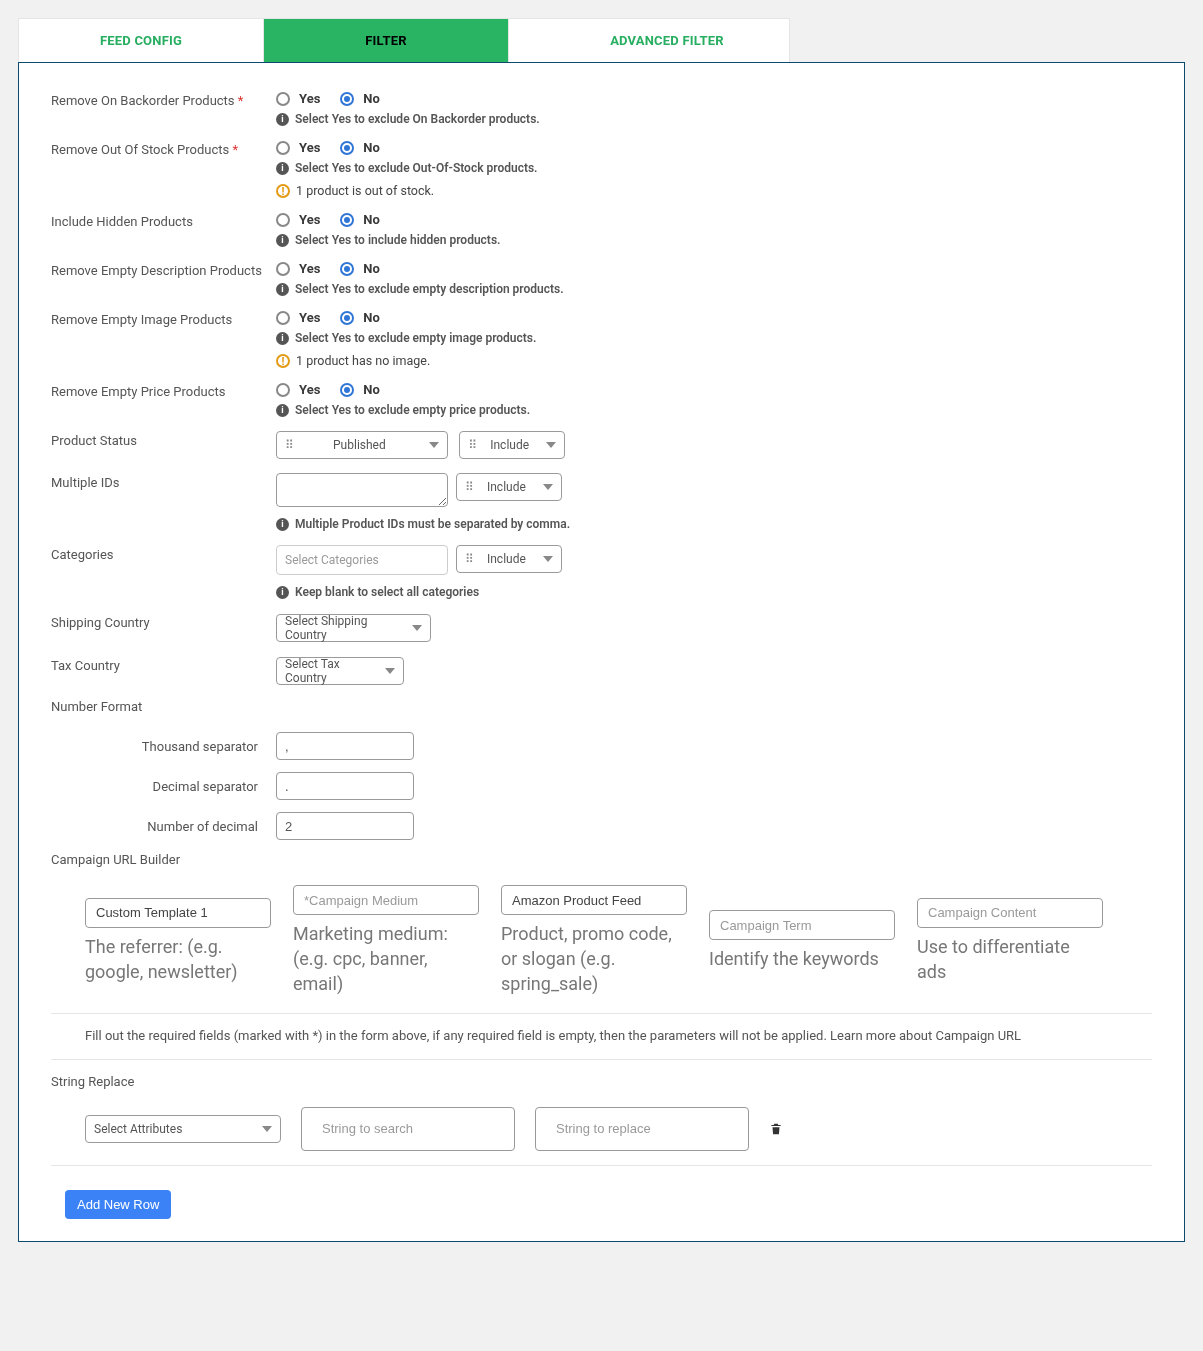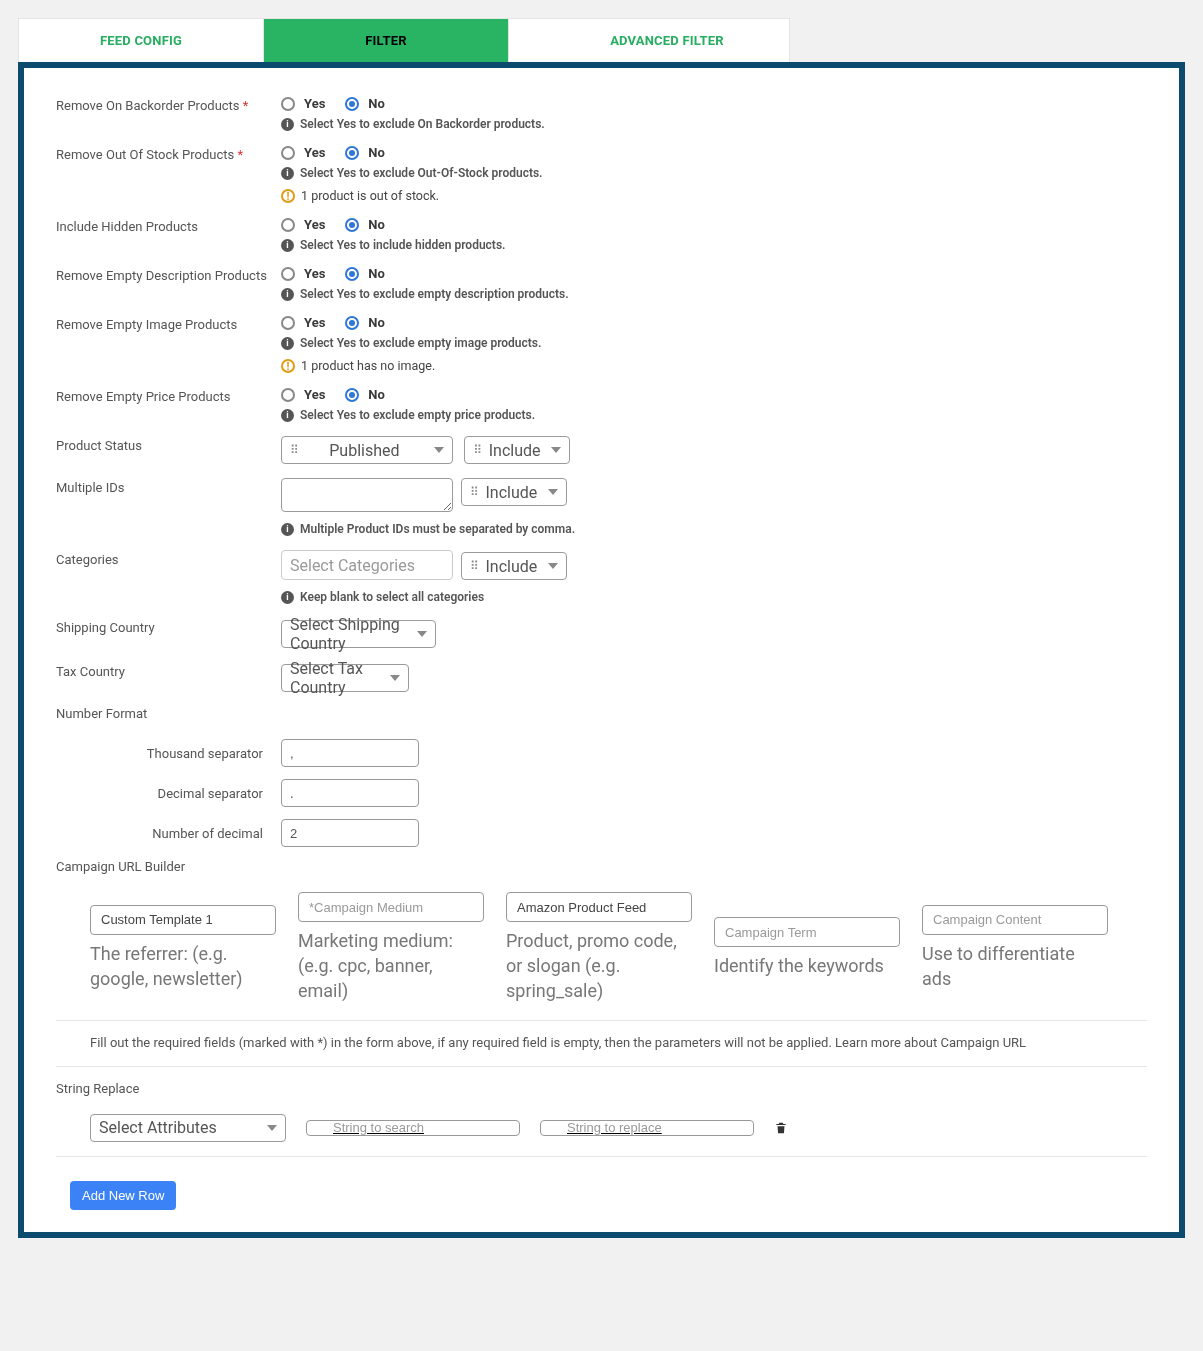--- a/index.html
+++ b/index.html
@@ -26,21 +26,21 @@
     cursor: pointer;
     color: #27ae60;
     background: #fff;
     border-right: 1px solid #e5e5e5;
     letter-spacing: .2px;
   }
   .tab:last-child { border-right: none; padding-left: 36px; }
   .tab.active { background: #28b463; color: #000000; }
   .panel {
     background: #fff;
-    border: 6px solid #0c4a6e;
+    border: 1px solid #0c4a6e;
     margin-top: -1px;
     padding: 28px 32px 22px 32px;
   }
   .row {
     display: flex;
     align-items: flex-start;
     margin-bottom: 14px;
   }
   .label {
     width: 225px;
@@ -77,21 +77,21 @@
     display:flex; align-items:center; gap:6px;
   }
   .warn-icon {
     display:inline-block; width:14px; height:14px; border-radius:50%;
     border:2px solid #e49a12; color:#e49a12; font-weight:700;
     font-size:11px; text-align:center; line-height:12px;
   }
   .sel {
     display:inline-flex; align-items:center; justify-content:space-between;
     border:1px solid #9a9a9a; border-radius:4px; height:28px;
-    padding: 0 8px; background:#fff; color:#555; font-size:16px;
+    padding: 0 8px; background:#fff; color:#555; font-size:12px;
     position:relative;
   }
   .sel .caret {
     width:0;height:0;border-left:5px solid transparent;
     border-right:5px solid transparent;border-top:6px solid #888;
     margin-left:8px;
   }
   .sel.fw { width:172px; }
   .sel.inc { width:106px; margin-left:8px; }
   .sel.grip::before {
@@ -119,21 +119,21 @@
     padding:4px 10px; font-size:13px; color:#444;
   }
   .campaign-col input::placeholder { color:#9a9a9a; }
   .campaign-help { font-size:18px; color:#777; margin-top:6px; line-height:1.4; }
 
   .hr { border:0; border-top:1px solid #e5e5e5; margin:16px 0 14px -0; }
   .note { color:#555; margin-left:34px; font-size:13px; }
 
   .str-row { display:flex; align-items:center; gap:20px; margin-top:10px; margin-left:34px; }
   .str-sel { width:196px; justify-content:space-between; }
-  .str-input { width:214px; height:16px; border:1px solid #999; border-radius:4px; padding:4px 26px; font-size:13px;text-decoration:underline; }
+  .str-input { width:214px; height:44px; border:1px solid #999; border-radius:4px; padding:4px 20px; font-size:13px; }
   .str-input::placeholder { color:#9a9a9a; }
   .trash {
     width:14px; height:16px; cursor:pointer; color:#444;
   }
   .trash svg { width:14px; height:16px; }
 
   .addrow-btn {
     display:inline-block; margin-top:10px; margin-left:14px;
     background:#3b82f6; color:#fff; border:none; border-radius:4px;
     padding:7px 12px; font-size:13px; cursor:pointer;
@@ -296,21 +296,21 @@
           <span class="info-icon">i</span>
           <span>Multiple Product IDs must be separated by comma.</span>
         </div>
     </div>
   </div>
 
   
   <div class="row">
     <div class="label">Categories</div>
     <div class="controls">
-      <div style="display:flex; align-items:flex-end;">
+      <div style="display:flex; align-items:flex-start;">
         <span class="sel" style="width:172px; height:30px; border-color:#ccc;">
           <span class="placeholder">Select Categories</span>
         </span>
         <span class="sel inc grip">
           <span>Include</span>
             <span class="caret"></span>
         </span>
       </div>
       <div class="help" style="margin-top:10px;">
           <span class="info-icon">i</span>

